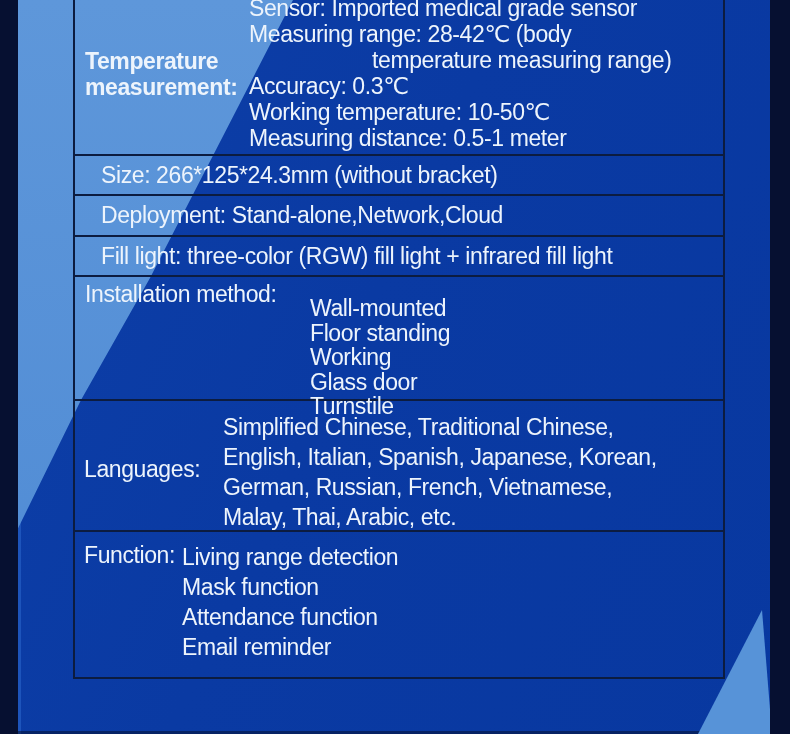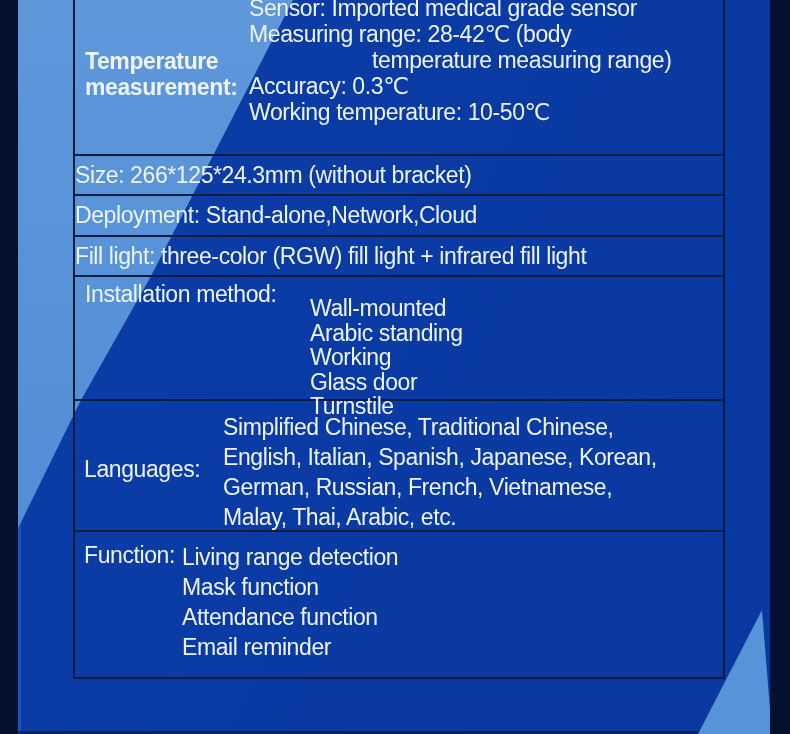--- a/index.html
+++ b/index.html
@@ -26,21 +26,21 @@
     background:transparent;
   }
   .row{position:relative;border-bottom:2px solid #0c1c40;box-sizing:content-box;}
   .row-temperature{height:154px;}
   .row-size{height:38px;}
   .row-deployment{height:39px;}
   .row-fill{height:38px;}
   .row-installation{height:122px;padding-left:34px;}
   .row-languages{height:129px;}
   .row-function{height:145px;}
-  .single-line{padding:6px 0 0 0;white-space:nowrap;}
+  .single-line{padding:6px 0 0 26px;white-space:nowrap;}
   .temp-label{position:absolute;left:10px;top:48px;line-height:26px;white-space:nowrap;font-weight:bold;}
   .temp-content{position:absolute;left:174px;top:-5px;line-height:26px;white-space:nowrap;}
   .temp-content .indent{padding-left:123px;}
   .inst-label{position:absolute;left:10px;top:4px;white-space:nowrap;}
   .inst-items{position:absolute;left:235px;top:19px;line-height:24.5px;white-space:nowrap;}
   .lang-label{position:absolute;left:9px;top:55px;white-space:nowrap;}
   .lang-content{position:absolute;left:140px;top:11px;line-height:30px;white-space:nowrap;margin-left:8px;}
   .func-label{position:absolute;left:9px;top:10px;white-space:nowrap;}
   .func-items{position:absolute;left:107px;top:10px;line-height:30px;white-space:nowrap;}
 </style>
@@ -63,40 +63,41 @@
       <div class="temp-label">
         <div>Temperature</div>
         <div>measurement:</div>
       </div>
       <div class="temp-content">
         <div>Sensor: Imported medical grade sensor</div>
         <div>Measuring range: 28-42℃ (body</div>
         <div class="indent">temperature measuring range)</div>
         <div>Accuracy: 0.3℃</div>
         <div>Working temperature: 10-50℃</div>
+        <div>Measuring distance: 0.5-1 meter</div>
       </div>
     </div>
 
     <div class="row row-size">
       <div class="single-line">Size: 266*125*24.3mm (without bracket)</div>
     </div>
 
     <div class="row row-deployment">
       <div class="single-line">Deployment: Stand-alone,Network,Cloud</div>
     </div>
 
     <div class="row row-fill">
       <div class="single-line">Fill light: three-color (RGW) fill light + infrared fill light</div>
     </div>
 
     <div class="row row-installation">
       <div class="inst-label">Installation method:</div>
       <div class="inst-items">
         <div>Wall-mounted</div>
-        <div>Arabic standing</div>
+        <div>Floor standing</div>
         <div>Working</div>
         <div>Glass door</div>
         <div>Turnstile</div>
       </div>
     </div>
 
     <div class="row row-languages">
       <div class="lang-label">Languages:</div>
       <div class="lang-content">
         <div>Simplified Chinese, Traditional Chinese,</div>

